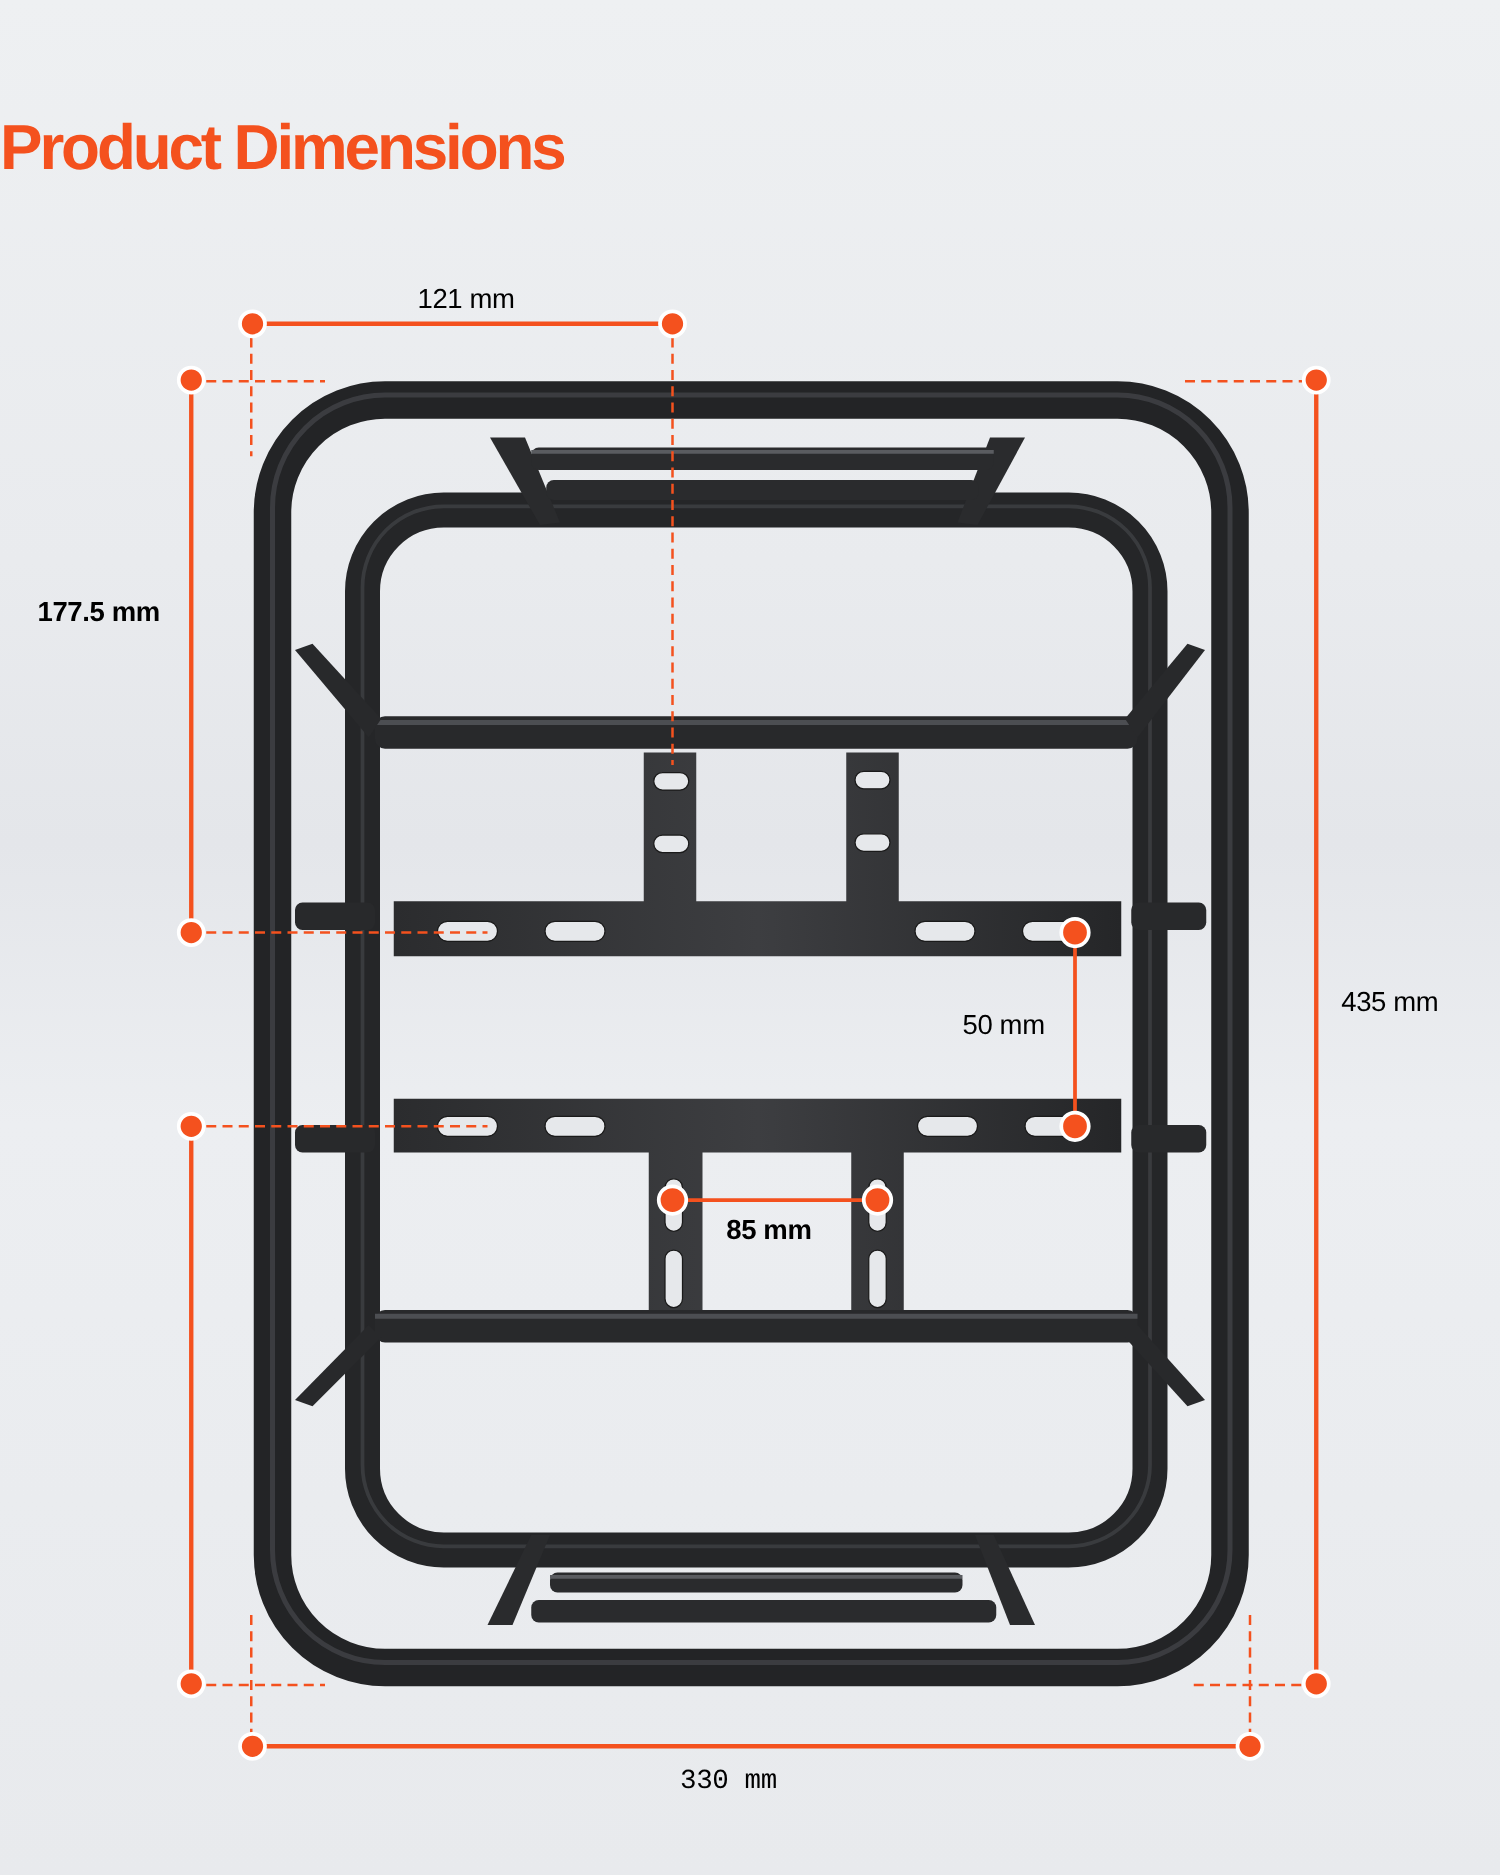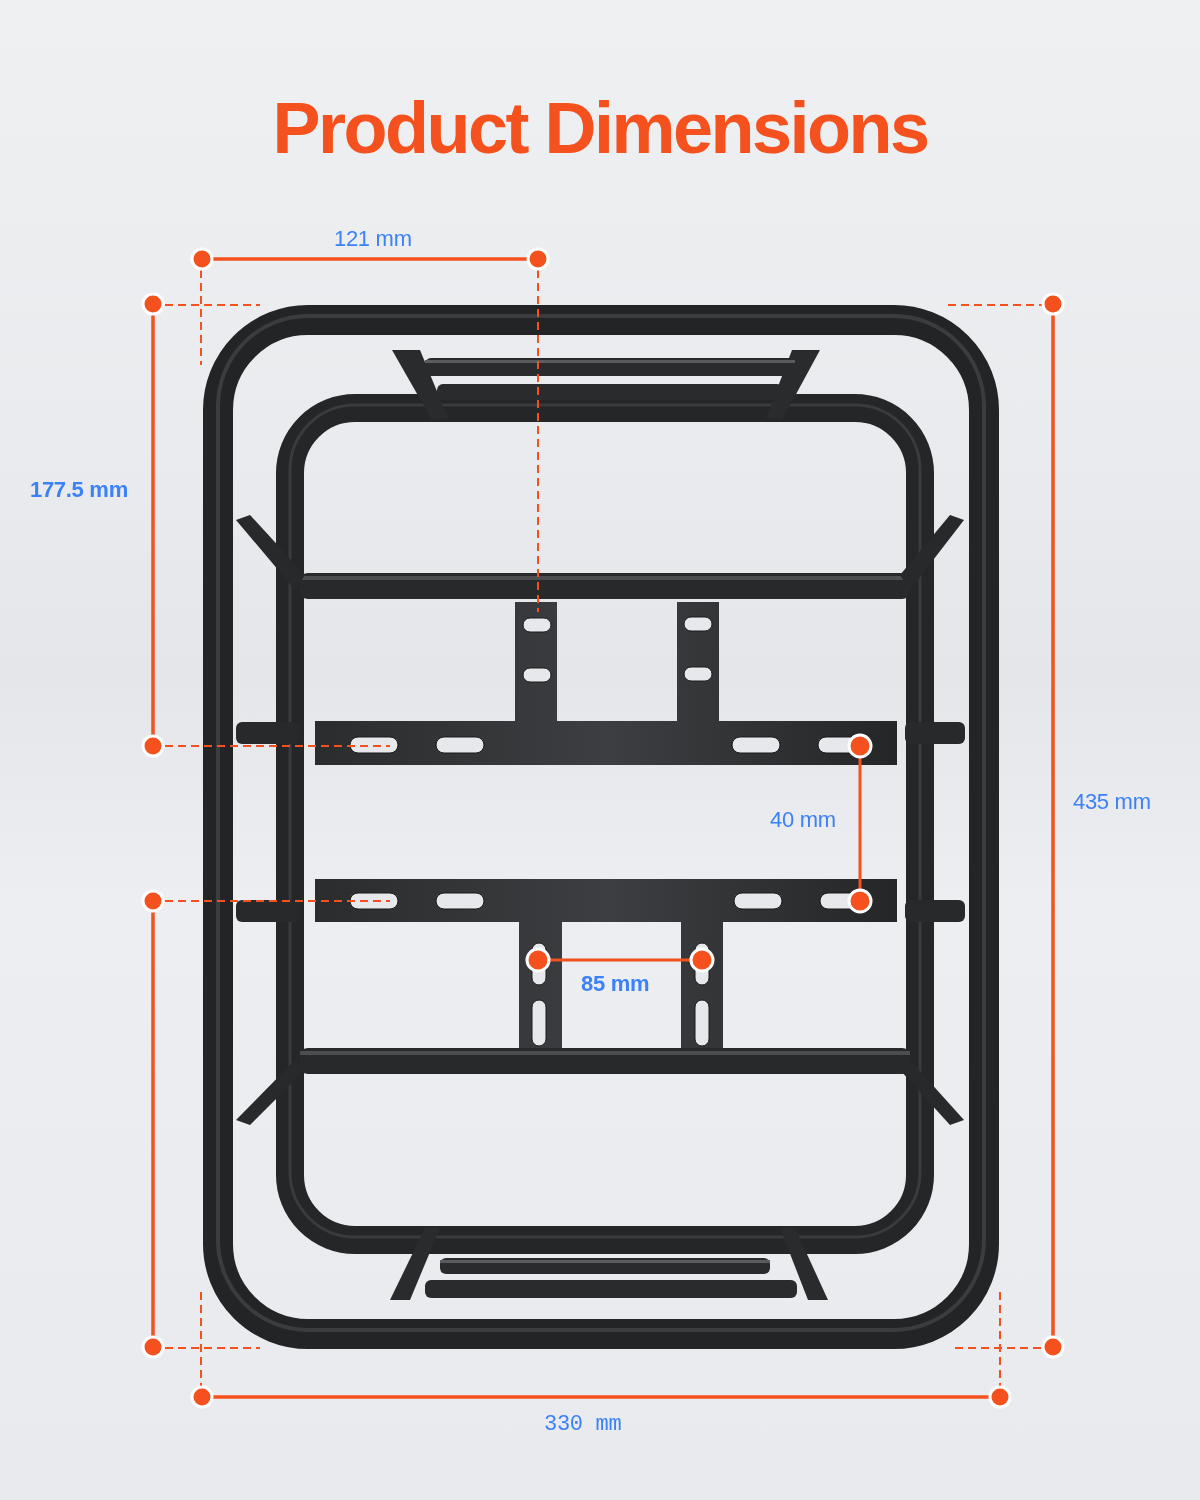--- a/index.html
+++ b/index.html
@@ -2,28 +2,28 @@
 <html><head>
 <meta charset="utf-8">
 <style>
   html, body { margin: 0; padding: 0; }
   body {
     width: 1200px; height: 1500px; position: relative; overflow: hidden;
     background: linear-gradient(180deg, #eef0f2 0%, #e9ebee 30%, #e4e6ea 45%, #eceef1 60%, #e8eaed 100%);
     font-family: "Liberation Sans", sans-serif;
   }
   .title {
-    position: absolute; left: 0; right: 0; top: 92px; text-align: center;
-    font-family: "Liberation Sans", sans-serif; font-weight: 700; font-size: 72px;
+    position: absolute; left: 0; right: 0; top: 92px; 
+    font-family: "Liberation Sans", sans-serif; font-weight: 700; font-size: 51px;
     letter-spacing: -2.5px; line-height: 1;
   }
   svg.diagram { position: absolute; left: 0; top: 0; }
   .label {
     position: absolute; font-family: "Liberation Sans", sans-serif; font-size: 22px;
-    color: #3b82f6; white-space: nowrap; letter-spacing: -0.3px;
+    color: #000000; white-space: nowrap; letter-spacing: -0.3px;
   }
 </style>
 </head>
 <body>
 
 <div class="title" style="color:#F4511E;">Product Dimensions</div>
 
 <svg class="diagram" width="1200" height="1500" viewBox="0 0 1200 1500">
   <defs>
     <linearGradient id="tubeV" x1="0" x2="1" y1="0" y2="0">
@@ -149,15 +149,15 @@
     <circle cx="538" cy="960" r="11"></circle>
     <circle cx="702" cy="960" r="11"></circle>
     <circle cx="202" cy="1397" r="10"></circle>
     <circle cx="1000" cy="1397" r="10"></circle>
   </g>
 </svg>
 
 <div class="label" style="left:334px; top:226px;">121 mm</div>
 <div class="label" style="left:30px; top:477px;font-weight:bold;">177.5 mm</div>
 <div class="label" style="left:1073px; top:789px;">435 mm</div>
-<div class="label" style="left:770px; top:807px;">40 mm</div>
+<div class="label" style="left:770px; top:807px;">50 mm</div>
 <div class="label" style="left:581px; top:971px;font-weight:bold;">85 mm</div>
 <div class="label" style="left:544px; top:1412px;font-family:Liberation Mono, monospace;">330 mm</div>
 
 </body></html>

